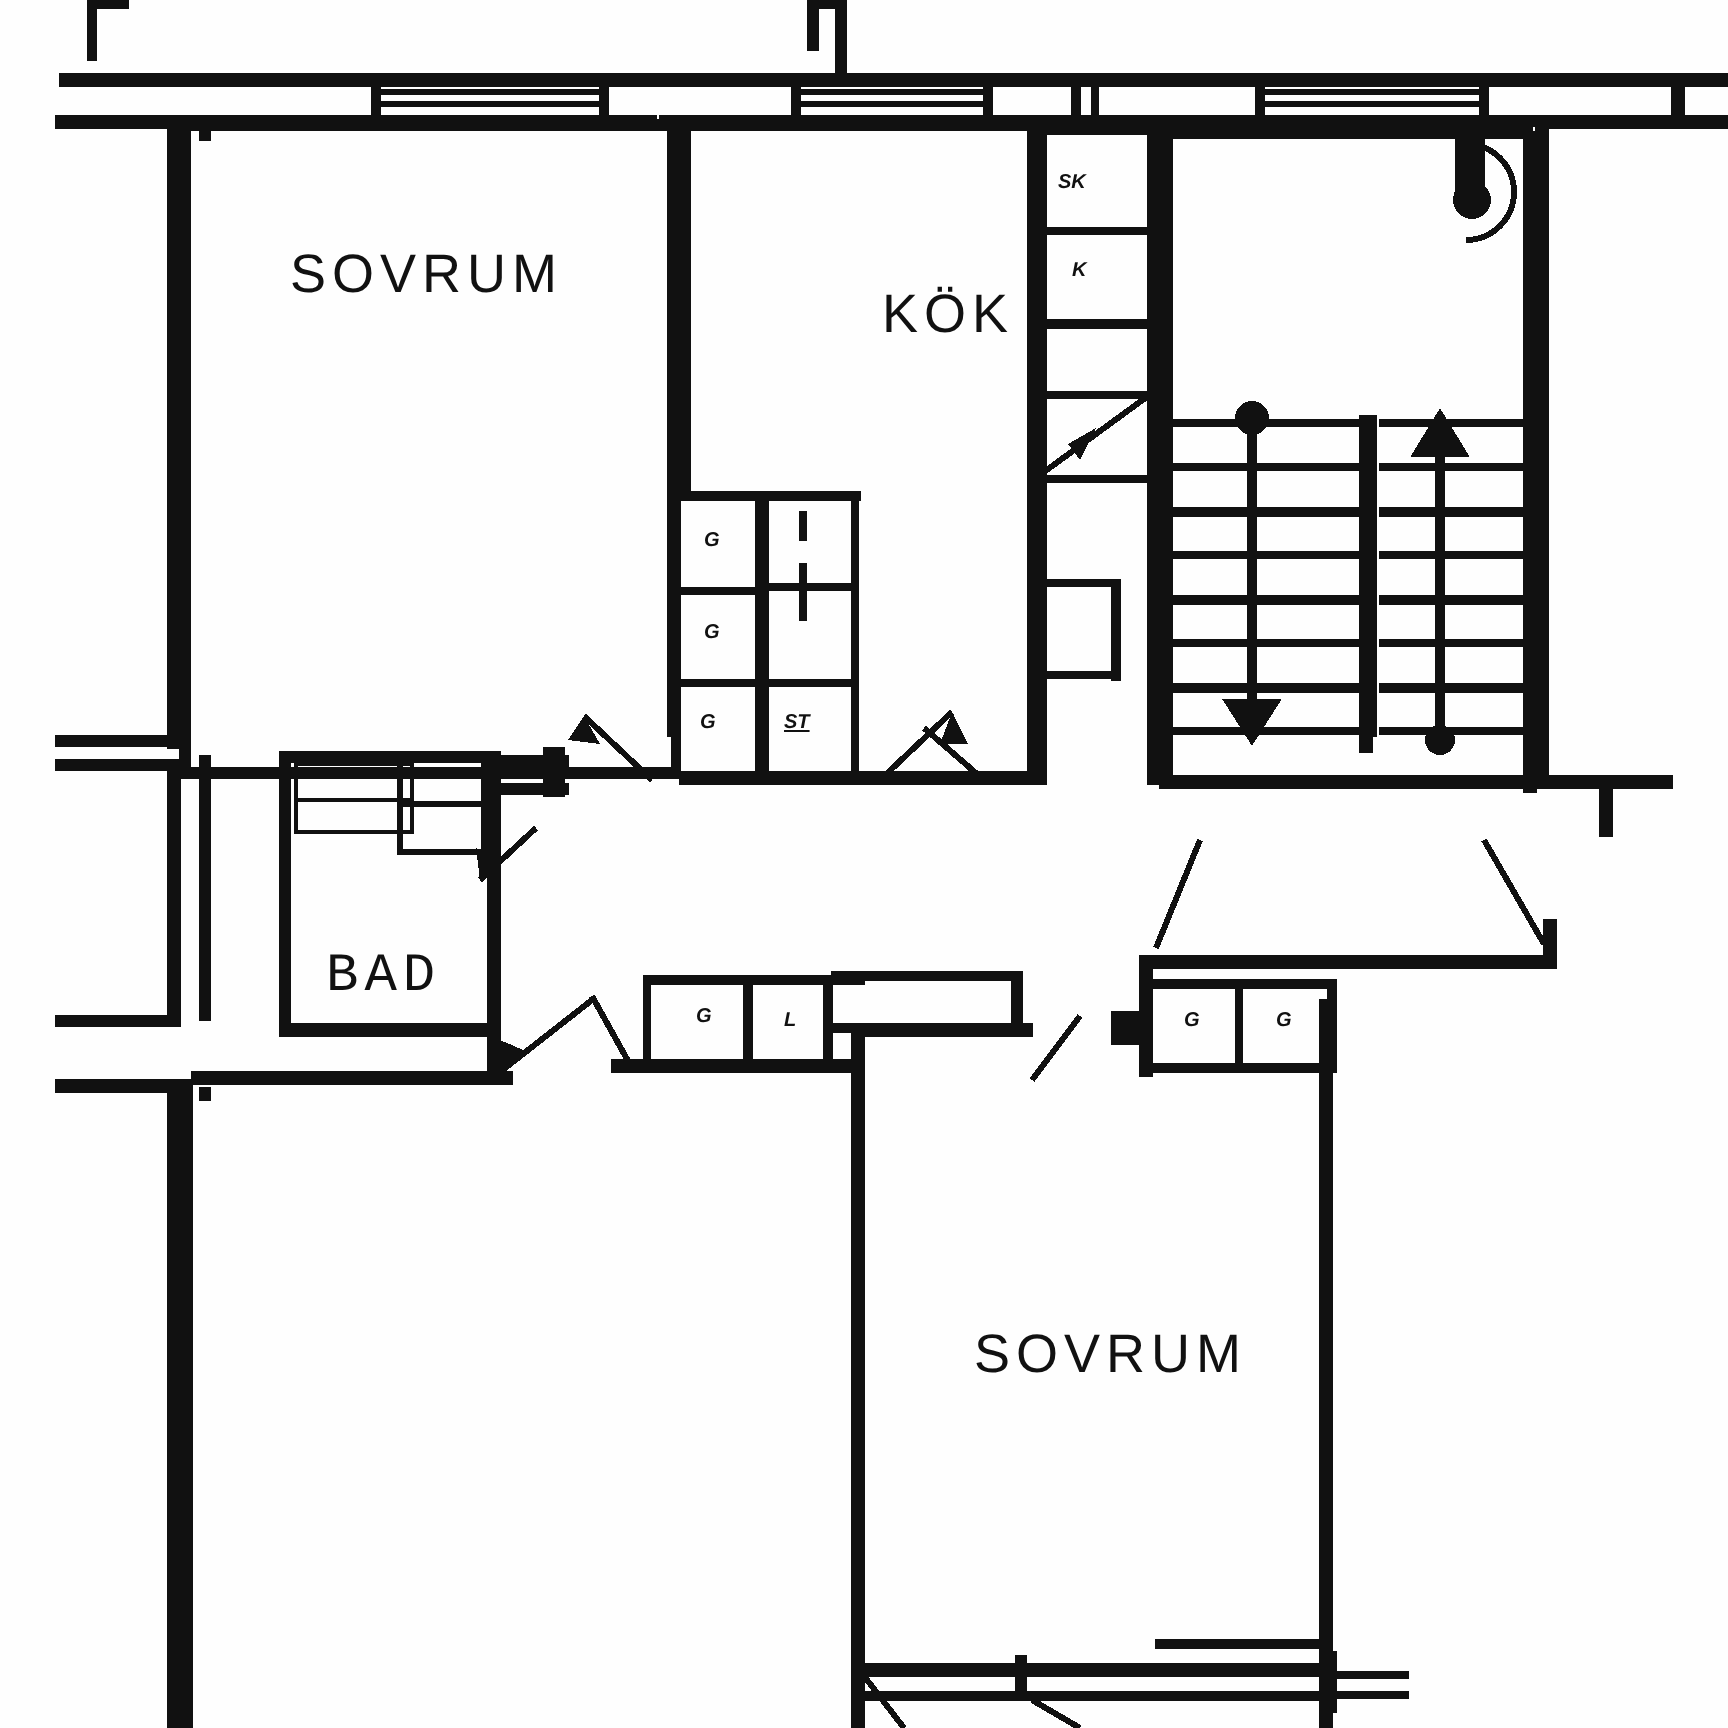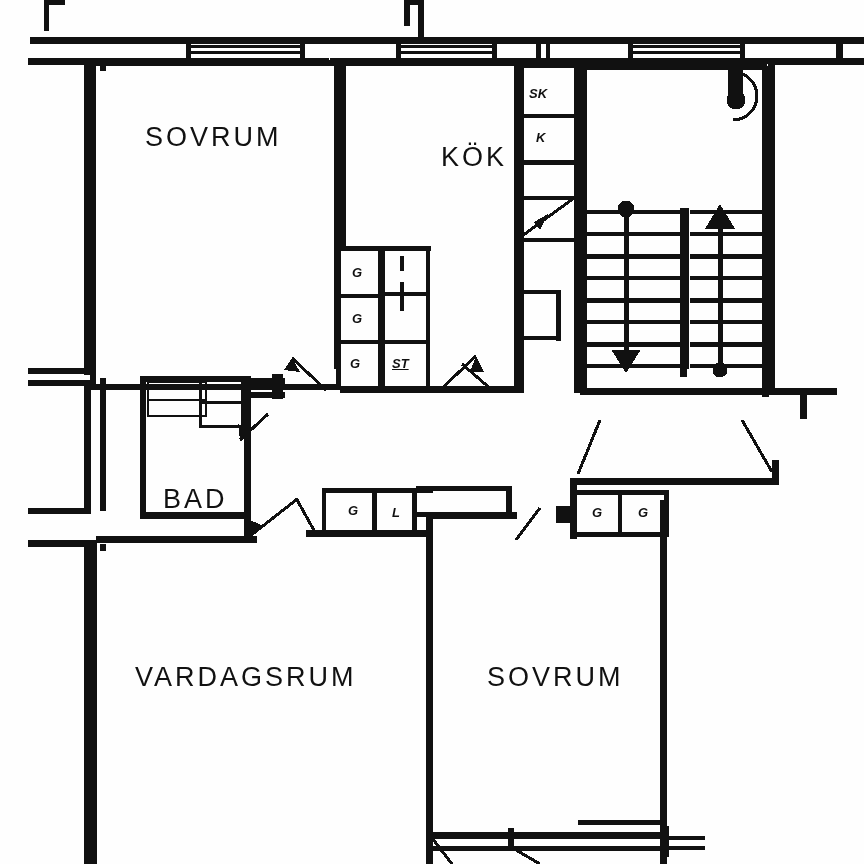--- a/index.html
+++ b/index.html
@@ -3,21 +3,21 @@
 <meta charset="utf-8">
 <style>
   html,body{margin:0;padding:0;background:#ffffff;}
   body{width:864px;height:864px;overflow:hidden;
        font-family:"Liberation Sans","DejaVu Sans",sans-serif;}
   #plan{position:relative;width:864px;height:864px;background:#fefefe;}
   #plan svg{position:absolute;left:0;top:0;}
   .rlabel{position:absolute;color:#111;letter-spacing:2px;white-space:nowrap;
           font-weight:400;}
   .rl-big{font-size:27px;letter-spacing:3px;}
-  .rl-sm{font-size:13px;font-weight:700;letter-spacing:0px;font-style:italic;}
+  .rl-sm{font-size:10px;font-weight:700;letter-spacing:0px;font-style:italic;}
 </style>
 </head>
 <body>
 
 <div id="plan">
 
   <svg width="864" height="864" viewBox="0 0 864 864" shape-rendering="crispEdges">
     <rect x="0" y="0" width="864" height="864" fill="#fefefe"></rect>
 
     <g stroke="#111" fill="#111">
@@ -294,23 +294,22 @@
         <line x1="516" y1="850" x2="540" y2="864"></line>
       </g>
 
     </g>
   </svg>
 
   <div class="rlabel rl-big" style="left:145px;top:122px;">SOVRUM</div>
 
   <div class="rlabel rl-big" style="left:413px;top:142px;margin-left:28px;">KÖK</div>
 
-  <div class="rlabel rl-big" style="left:163px;top:484px;">BAD</div>
-
-  <div class="rlabel rl-big" style="left:135px;top:662px;">VARDAGSRUM</div>
+  <div class="rlabel rl-big" style="left:163px;top:474px;font-family:Liberation Mono, monospace;">BAD</div>
+
 
   <div class="rlabel rl-big" style="left:487px;top:662px;">SOVRUM</div>
 
   <div class="rlabel rl-sm" style="left:352px;top:265px;">G</div>
   <div class="rlabel rl-sm" style="left:352px;top:311px;">G</div>
   <div class="rlabel rl-sm" style="left:350px;top:356px;">G</div>
   <div class="rlabel rl-sm" style="left:392px;top:356px;text-decoration:underline;">ST</div>
 
   <div class="rlabel rl-sm" style="left:529px;top:86px;">SK</div>
   <div class="rlabel rl-sm" style="left:536px;top:130px;">K</div>

